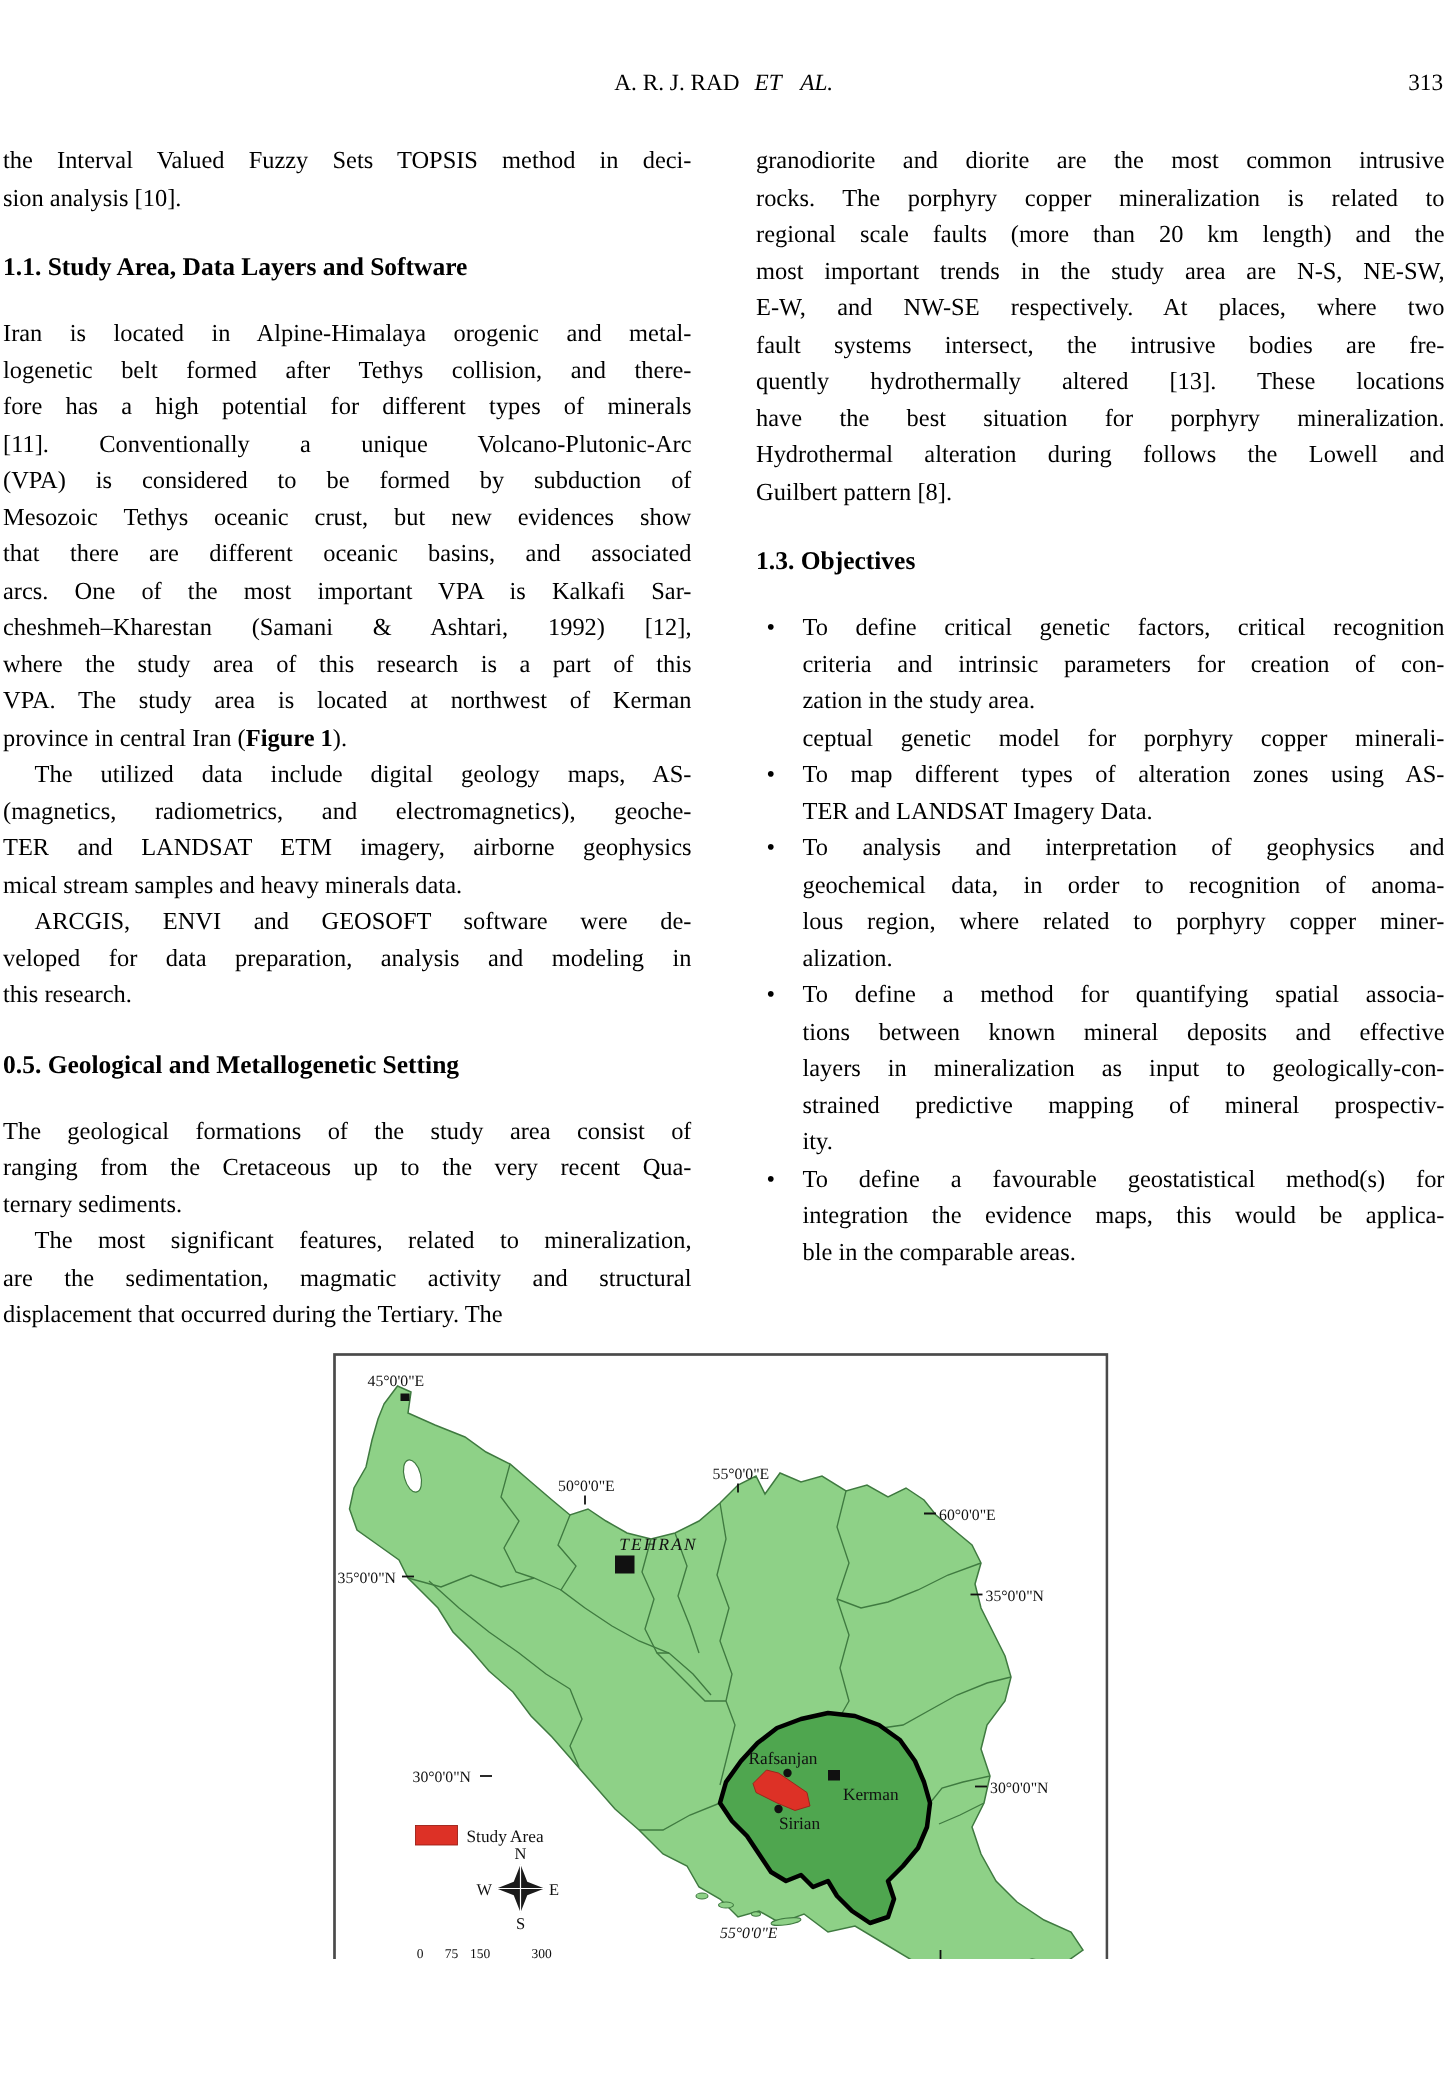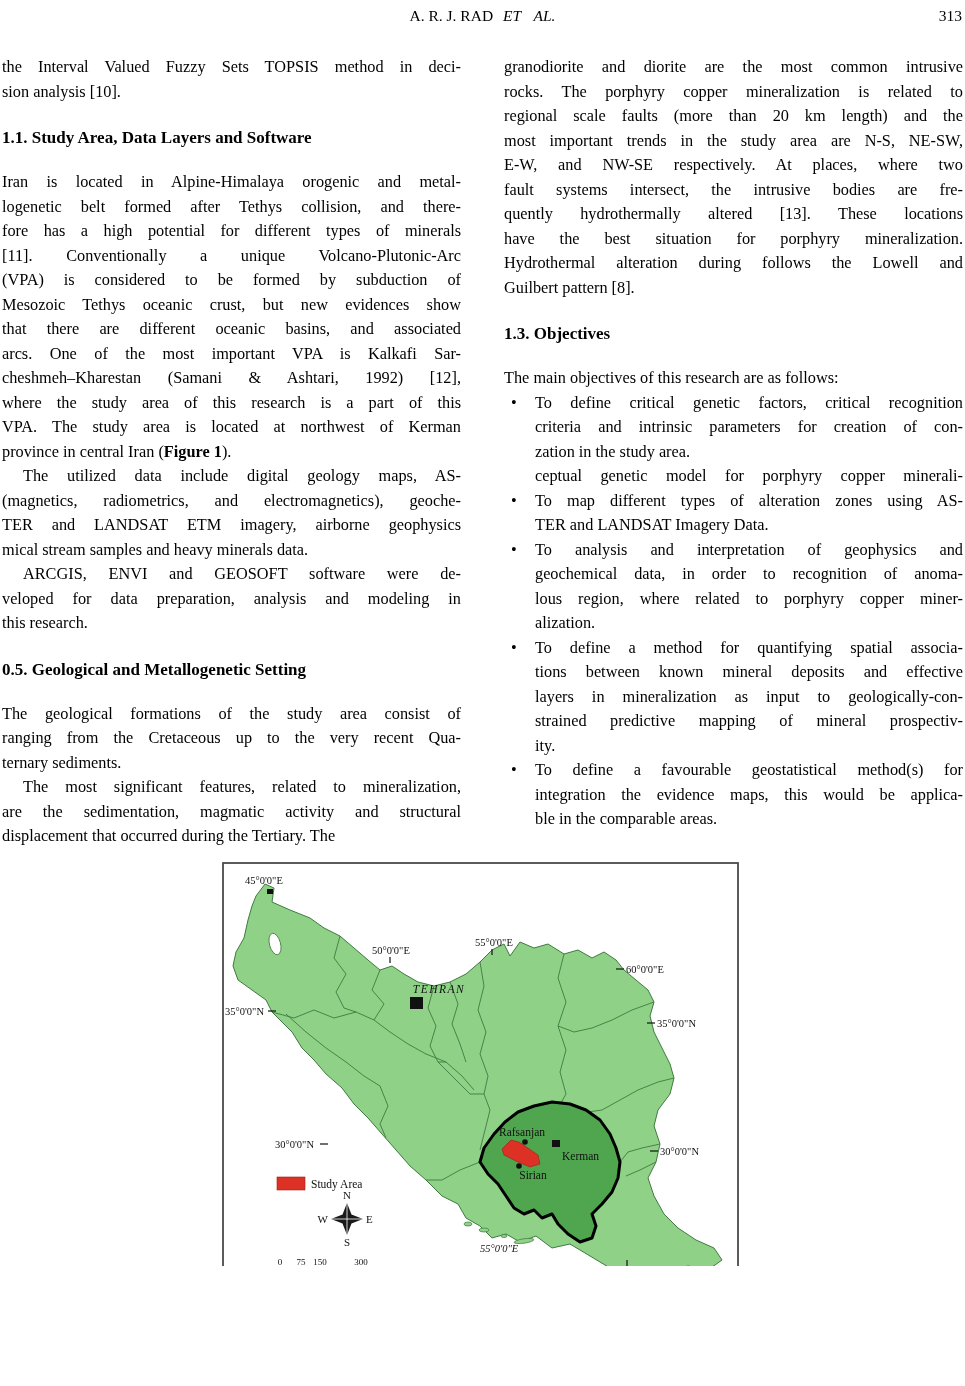--- a/index.html
+++ b/index.html
@@ -1,17 +1,17 @@
 <!DOCTYPE html>
 <html style="--land: #8ed187; --province: #4fa64f; --outline: #3f7a40; --study: #dd3126; --frame: #4a4a4a;"><head>
 <meta charset="utf-8">
 <style>
   html,body{margin:0;padding:0;background:#fff;}
   .page{position:relative;width:965px;height:1266px;background:#fff;overflow:hidden;
-        font-family:"Liberation Serif",serif;color:#000;}
+        font-family:"Liberation Serif",serif;color:#000;margin-top:40px;}
 
   
   .pagehead{position:absolute;top:7px;left:0;right:0;height:22px;font-size:15.5px;}
   .pagehead .center{position:absolute;left:0;right:0;text-align:center;}
   .pagehead .etal{font-style:italic;margin-left:10px;word-spacing:9px;}
   .pagehead .pnum{position:absolute;right:3px;top:0;}
 
   
   .col{position:absolute;top:55px;width:459px;font-size:16.3px;line-height:24.5px;}
   .col.leftcol{left:2px;}
@@ -114,23 +114,20 @@
         <div class="ln">regional scale faults (more than 20 km length) and the</div>
         <div class="ln">most important trends in the study area are N-S, NE-SW,</div>
         <div class="ln">E-W, and NW-SE respectively. At places, where two</div>
         <div class="ln">fault systems intersect, the intrusive bodies are fre-</div>
         <div class="ln">quently hydrothermally altered [13]. These locations</div>
         <div class="ln">have the best situation for porphyry mineralization.</div>
         <div class="ln">Hydrothermal alteration during follows the Lowell and</div>
         <div class="ln last">Guilbert pattern [8].</div>
       </div>
       <div class="heading">1.3. Objectives</div>
-      <div class="para">
-        <div class="ln last">The main objectives of this research are as follows:</div>
-      </div>
       <div class="bullet-item">
         <span class="dot">•</span>
         <div class="btext">
           <div class="ln">To define critical genetic factors, critical recognition</div>
           <div class="ln">criteria and intrinsic parameters for creation of con-</div>
           <div class="ln last">zation in the study area.</div>
           <div class="ln">ceptual genetic model for porphyry copper minerali-</div>
         </div>
       </div>
       <div class="bullet-item">

